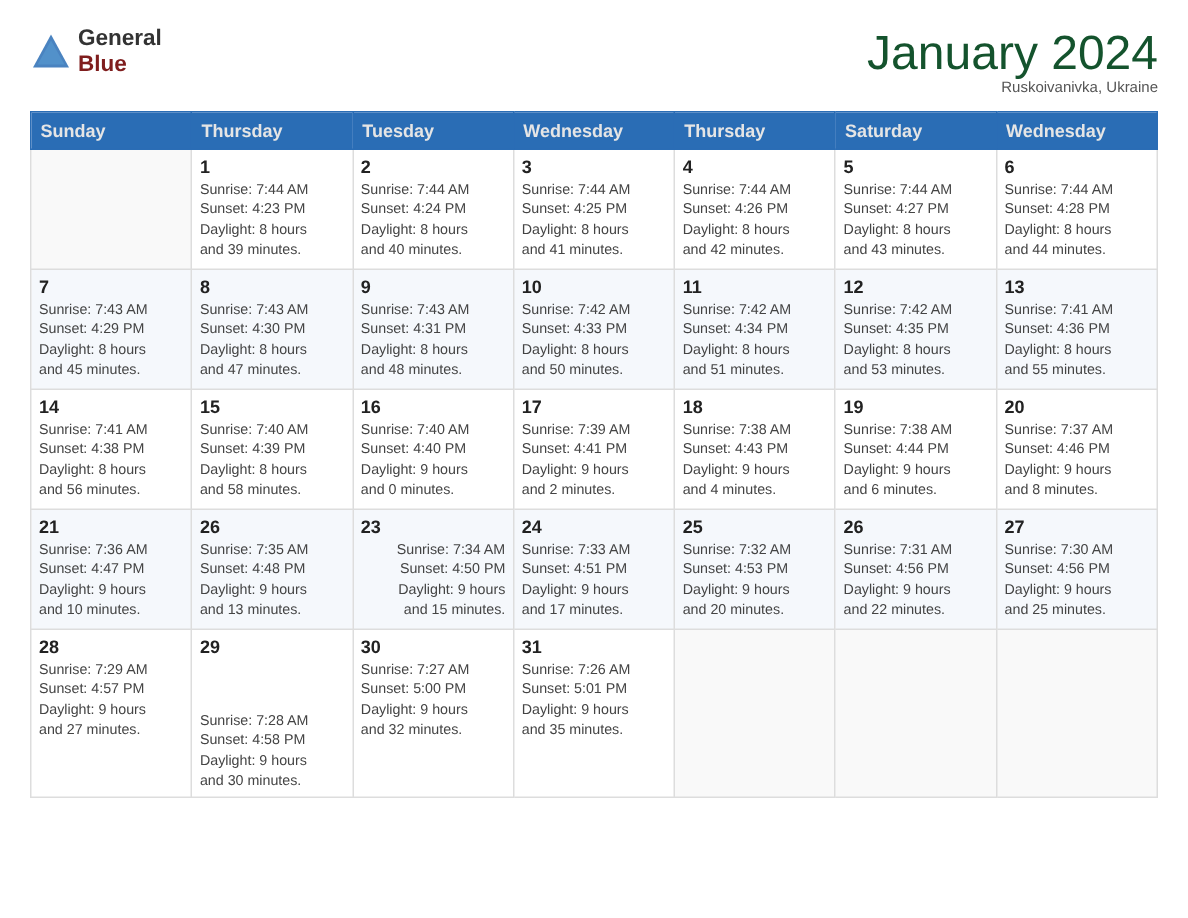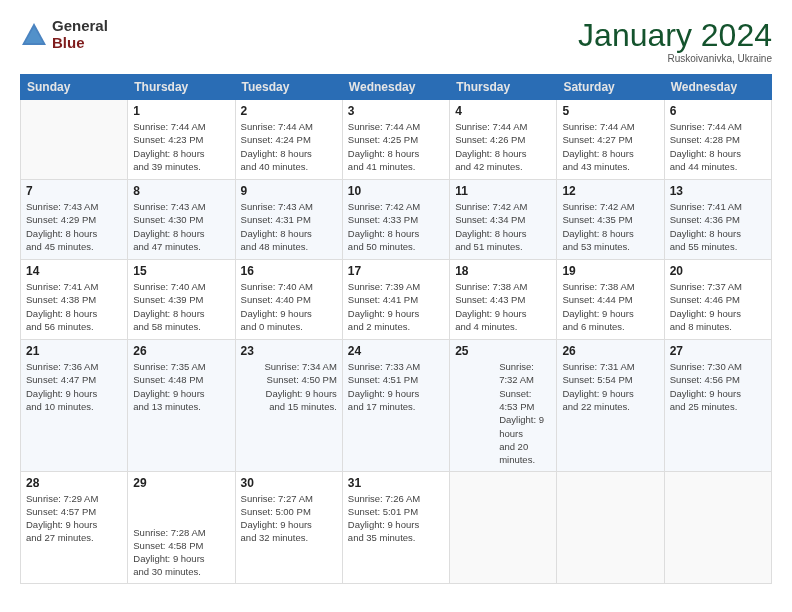--- a/index.html
+++ b/index.html
@@ -312,29 +312,29 @@
           </td>
           <td>
             <span class="day-num">24</span>
             <div class="day-info" style="white-space: pre-line;">Sunrise: 7:33 AM
 Sunset: 4:51 PM
 Daylight: 9 hours
 and 17 minutes.</div>
           </td>
           <td>
             <span class="day-num">25</span>
-            <div class="day-info" style="white-space: pre-line; margin-left: 44px;">Sunrise: 7:32 AM
+            <div class="day-info" style="white-space: pre-line;">Sunrise: 7:32 AM
 Sunset: 4:53 PM
 Daylight: 9 hours
 and 20 minutes.</div>
           </td>
           <td>
             <span class="day-num">26</span>
             <div class="day-info" style="white-space: pre-line;">Sunrise: 7:31 AM
-Sunset: 5:54 PM
+Sunset: 4:56 PM
 Daylight: 9 hours
 and 22 minutes.</div>
           </td>
           <td>
             <span class="day-num">27</span>
             <div class="day-info" style="white-space: pre-line;">Sunrise: 7:30 AM
 Sunset: 4:56 PM
 Daylight: 9 hours
 and 25 minutes.</div>
           </td>

